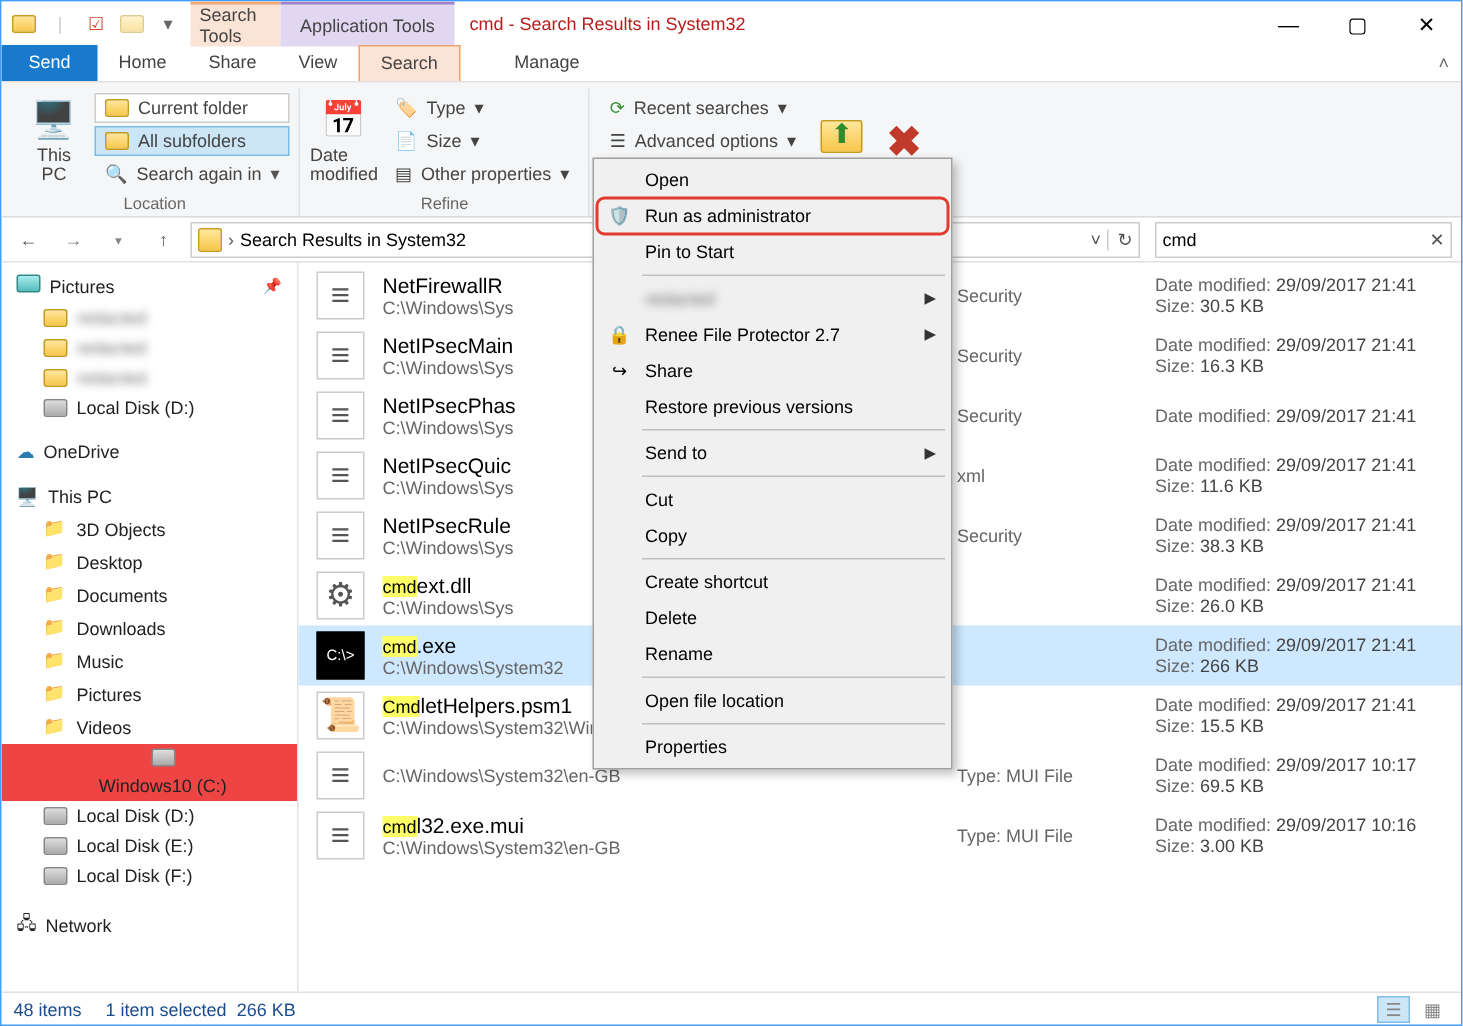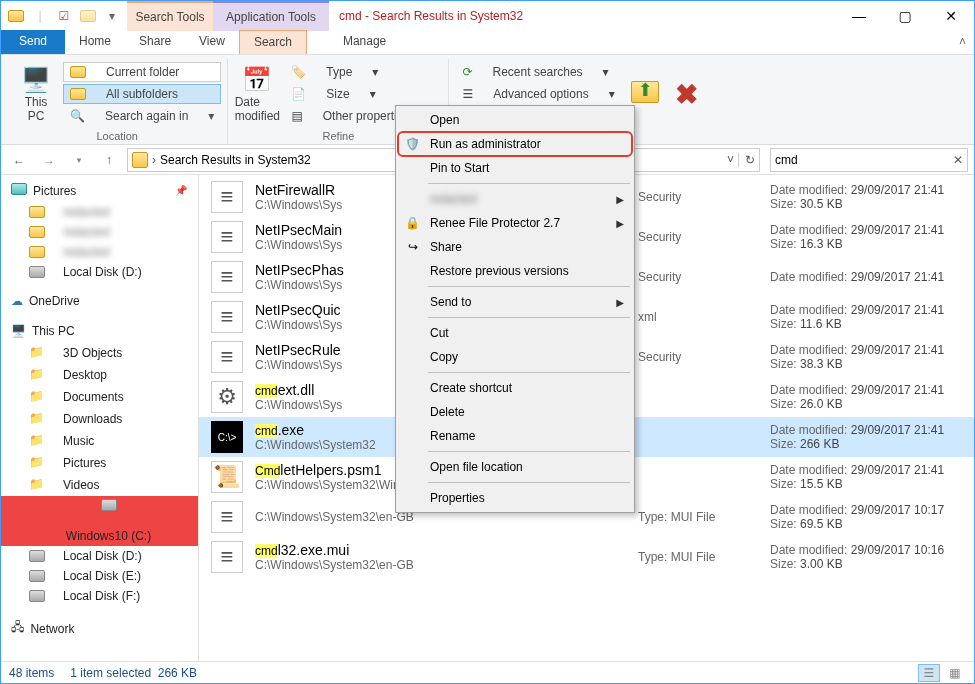--- a/index.html
+++ b/index.html
@@ -4,60 +4,60 @@
 <style>
 * { margin: 0; padding: 0; box-sizing: border-box; font-family: "Segoe UI", Tahoma, sans-serif; font-size: 12px; }
 body { width: 975px; height: 684px; border: 1px solid #409eff; background: #fff; overflow: hidden; position: relative; }
 
 
 .titlebar { height: 30px; display: flex; align-items: stretch; background: #fff; }
 .qat { display: flex; align-items: center; padding: 0 6px; gap: 6px; }
 .qat-icon { width: 18px; height: 18px; display: inline-flex; align-items: center; justify-content: center; }
 .tab-context { display: flex; }
 .tab-context-group { display: flex; flex-direction: column; align-items: center; justify-content: center; padding: 0 6px; border-top: 2px solid transparent; font-size: 12px; }
-.tcg-search { background: #fbe3d6; border-top-color: #f2a56e; color: #444; width: 86px; }
+.tcg-search { background: #fbe3d6; border-top-color: #f2a56e; color: #444; width: 60px; }
 .tcg-app { background: #e2d7f1; border-top-color: #a082c8; color: #444; width: 116px; }
 .title-text { flex: 1; display: flex; align-items: center; padding: 0 10px; color: #b91c1c; }
 .win-controls { display: flex; }
 .win-controls button { width: 46px; height: 30px; background: none; border: none; font-size: 14px; color: #000; display:flex;align-items:center;justify-content:center; }
 
 
 .tabs { height: 24px; display: flex; align-items: flex-end; border-bottom: 1px solid #e0e0e0; position: relative; }
 .tab-file { background: #1979ca; color: #fff; padding: 4px 18px; height: 24px; }
 .tab { padding: 4px 14px; height: 24px; color: #444; cursor: default; }
 .tab.context-search { background: #fbe3d6; border: 1px solid #f2a56e; border-bottom: none; }
 .tabs .ribbon-expand { position: absolute; right: 8px; top: 4px; color: #666; }
 
 
 .ribbon { height: 90px; background: #f5f6f7; border-bottom: 1px solid #dadbdc; display: flex; padding: 4px 6px 0 6px; }
 .rgroup { display: flex; flex-direction: column; border-right: 1px solid #e1e2e3; padding: 0 6px; }
 .rgroup-body { display: flex; gap: 4px; flex: 1; }
 .rgroup-label { text-align: center; color: #666; font-size: 11px; padding: 2px 0; }
 .rbtn-big { display: flex; flex-direction: column; align-items: center; justify-content: center; width: 46px; gap: 2px; padding-top: 2px; color: #444; }
 .rbtn-big .icon { font-size: 24px; }
 .ropt-stack { display: flex; flex-direction: column; gap: 2px; justify-content:center; }
-.ropt { padding: 2px 6px; display: flex; align-items: center; gap: 20px; border: 1px solid transparent; color: #444; white-space:nowrap; }
+.ropt { padding: 2px 6px; display: flex; align-items: center; gap: 6px; border: 1px solid transparent; color: #444; white-space:nowrap; }
 .ropt.curfolder { background: #fff; border-color: #ccc; }
 .ropt.allsub { background: #cde6f7; border-color: #7fbde9; }
 
 
 .navbar { height: 30px; display: flex; align-items: center; padding: 0 6px; gap: 6px; border-bottom: 1px solid #e0e0e0; }
 .nav-btn { width: 24px; height: 24px; display:flex; align-items:center; justify-content:center; color:#888; }
 .nav-btn.enabled { color: #555; }
 .addressbar { flex: 1; display: flex; align-items: center; border: 1px solid #ccc; height: 24px; padding: 0 4px; gap: 4px; }
 .addr-folder-icon { width:16px; height:16px; background: linear-gradient(#ffe79c,#f7c64a); border:1px solid #c79a1d; border-radius:2px; position:relative; }
 .addr-chevron { color:#555; }
 .addr-search { border: 1px solid #ccc; height: 24px; width: 198px; display: flex; align-items:center; padding: 0 4px; justify-content:space-between; margin-left:4px; }
 
 
 .main { display: flex; height: calc(684px - 30px - 24px - 90px - 30px - 22px - 2px); }
 .sidebar { width: 198px; border-right: 1px solid #e0e0e0; overflow:hidden; padding-top: 4px; }
 .sb-heading { display:flex; align-items:center; gap:6px; padding: 4px 10px; color:#222; }
 .sb-heading .pin { margin-left:auto; color:#888; font-size:10px; }
-.sb-item { display:flex; align-items:center; gap:18px; padding: 3px 10px 3px 28px; color:#222; white-space:nowrap; }
+.sb-item { display:flex; align-items:center; gap:6px; padding: 3px 10px 3px 28px; color:#222; white-space:nowrap; }
 .sb-item.blur span:last-child { filter: blur(3px); color:#777; }
 .sb-item.selected { background: #ef4444; flex-direction: column; }
 .sb-spacer { height: 8px; }
 
 .filelist { flex:1; overflow:hidden; padding: 2px 0; position:relative; }
 .file-row { display:flex; align-items:center; padding: 4px 12px; gap: 12px; }
 .file-row.selected { background: #cde8ff; }
 .file-icon { width: 32px; height: 32px; display:flex; align-items:center; justify-content:center; font-size:22px; flex-shrink:0; border:1px solid #ccc; background:#fff; color:#555; }
 .file-icon.cmd { background:#000; color:#fff; border-color:#000; font-size:10px; }
 .file-main { flex:1; min-width:0; }

